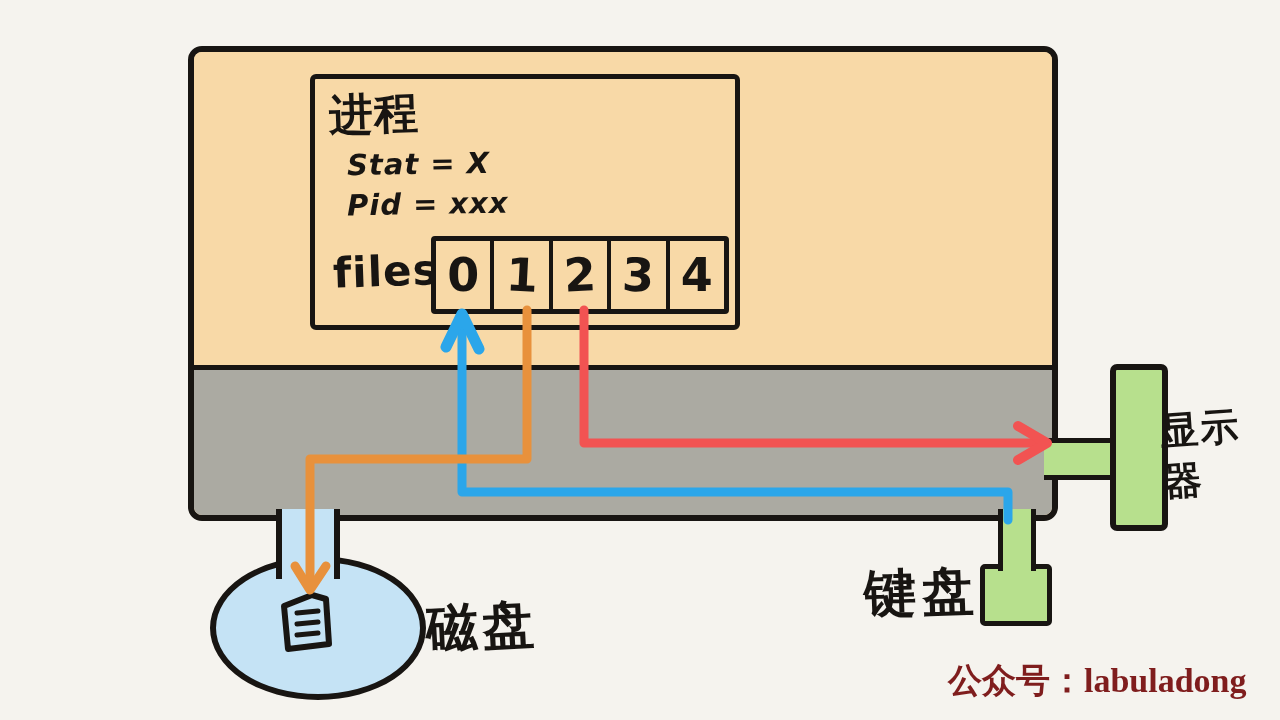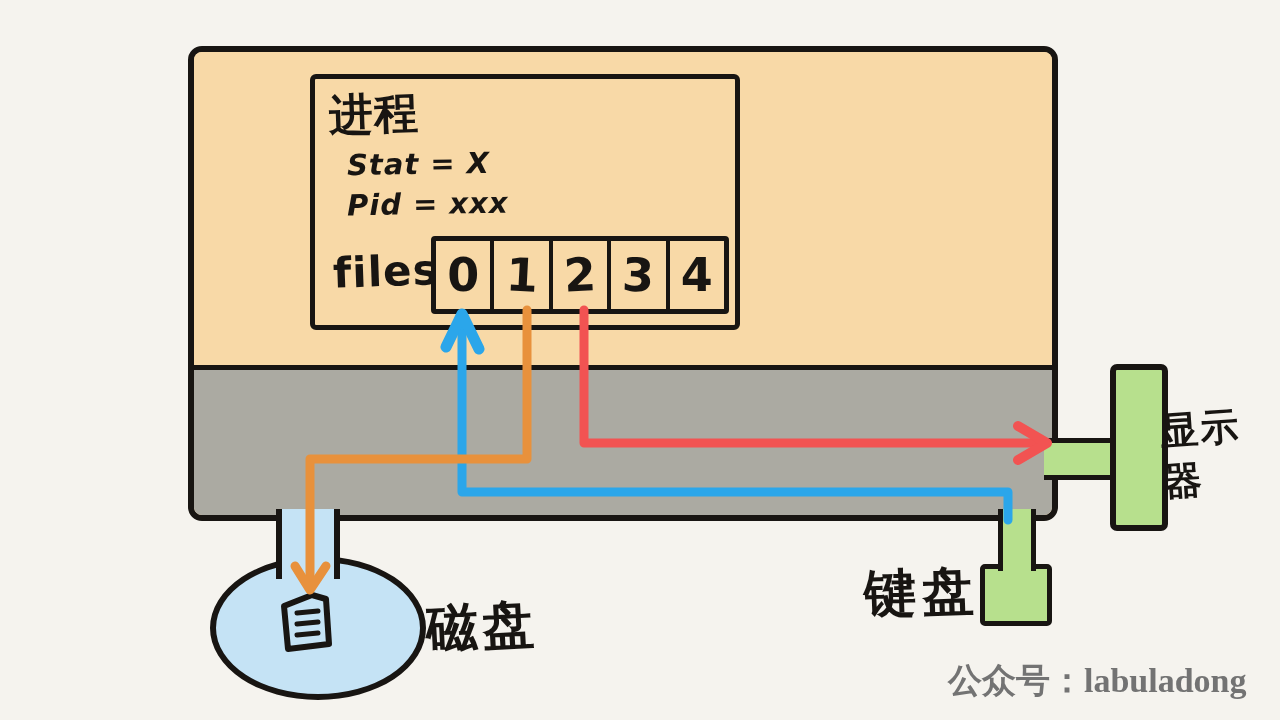--- a/index.html
+++ b/index.html
@@ -88,21 +88,21 @@
 
   
   .label{position:absolute;font-weight:bold;z-index:6;color:#181512;}
   .disk-label{left:426px;top:592px;font-size:52px;transform:rotate(-3deg);letter-spacing:4px;}
   .kbd-label{left:864px;top:558px;font-size:52px;transform:rotate(-2deg);letter-spacing:6px;}
   .disp-label{left:1162px;top:402px;font-size:38px;transform:rotate(-4deg);letter-spacing:2px;}
 
   .watermark{
     position:absolute;left:948px;top:658px;z-index:6;
     font-family:"Liberation Serif","DejaVu Serif",serif;
-    font-weight:bold;font-size:34px;color:#737373;white-space:nowrap;
+    font-weight:bold;font-size:34px;color:#7f1d1d;white-space:nowrap;
   }
 
   
   .arrows{position:absolute;left:0;top:0;width:1280px;height:720px;z-index:5;pointer-events:none;}
 </style>
 </head>
 <body>
 
 <div class="stage">
 

